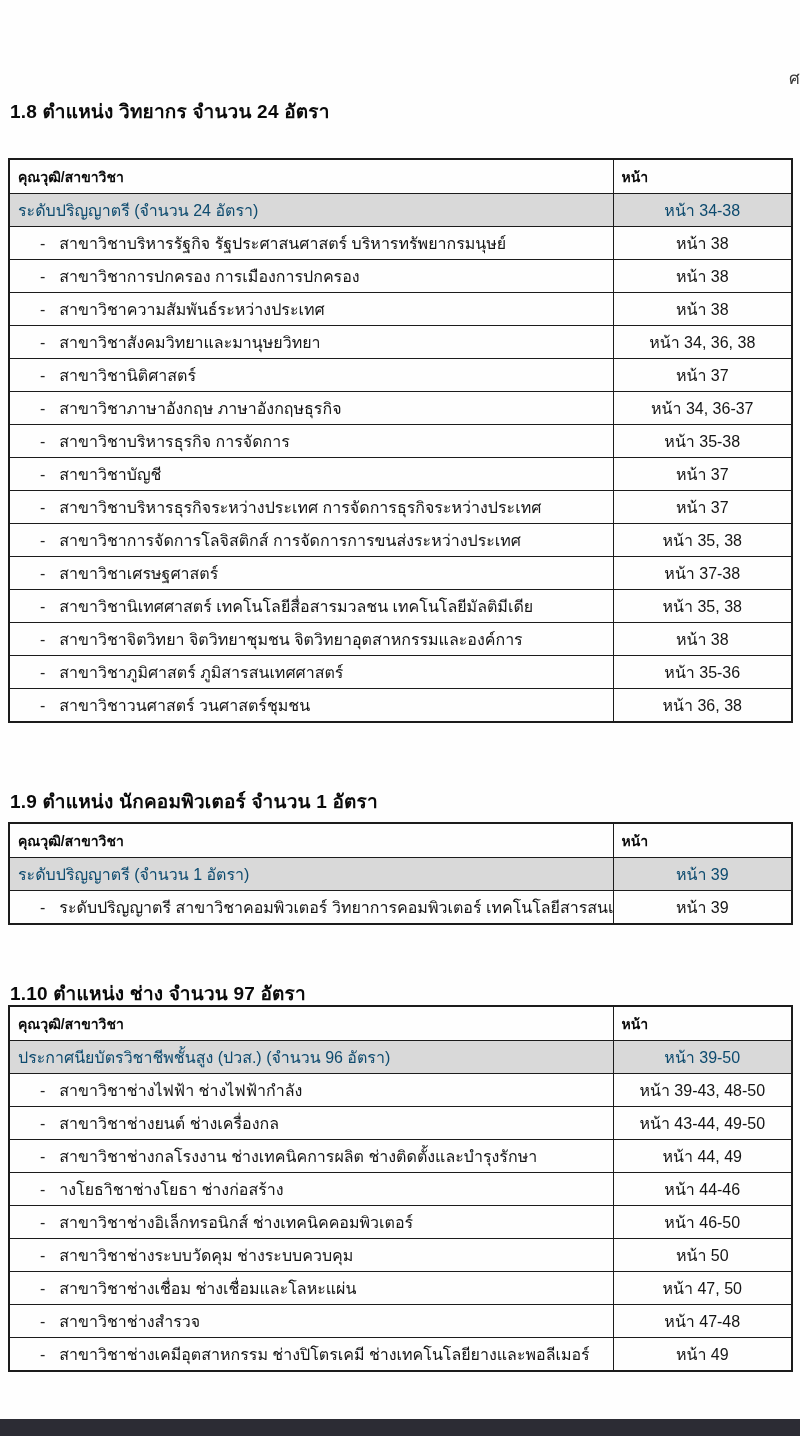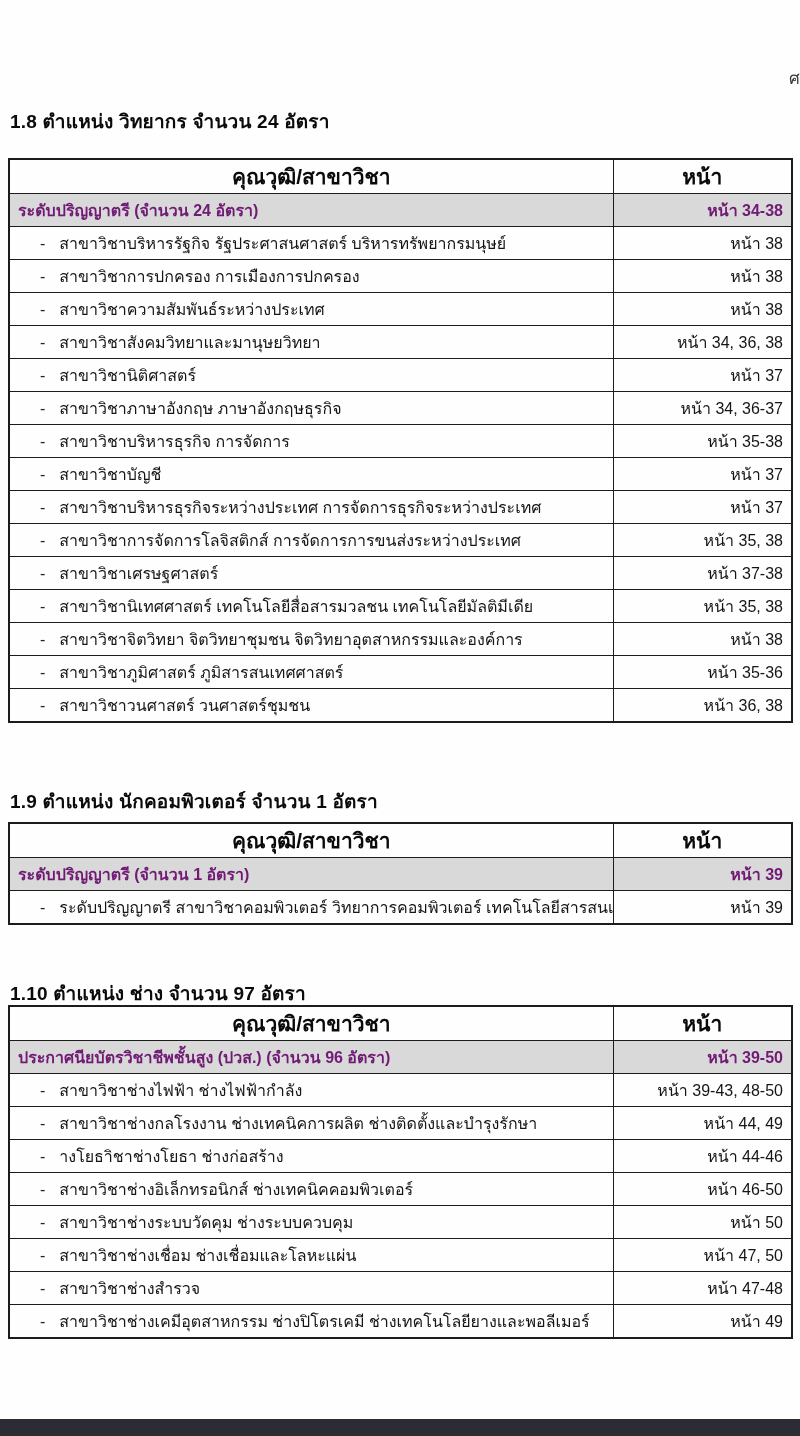--- a/index.html
+++ b/index.html
@@ -26,48 +26,48 @@
     border:1px solid #1c1c1c;
     font-size:16px;
     padding:0 8px;
     height:32px;
     vertical-align:middle;
     overflow:hidden;
     white-space:nowrap;
   }
   .doc-table{border:2px solid #1c1c1c;}
   .doc-table th{
-    font-weight:bold;text-align:center;height:33px;font-size:21px;color:#0a0a0a;
+    font-weight:bold;text-align:left;height:33px;font-size:14px;color:#0a0a0a;
   }
   .group-row td{
     background:#d9d9d9;
-    font-weight:bold;color:#701a75;
+    font-weight:normal;color:#0c4a6e;
   }
   .label-cell{padding-left:28px;}
   .item-row .label-cell{padding-left:30px;}
   .dash{display:inline-block;margin-right:14px;color:#222;}
-  .page-cell{padding-left:10px;text-align:right;}
+  .page-cell{padding-left:10px;text-align:center;}
   .corner-fragment{
     position:absolute;top:64px;left:789px;
     font-size:17px;color:#3a3a3a;
   }
   .scan-edge-bar{
     position:absolute;left:0;top:1419px;
     width:800px;height:17px;
     background:#2c2c34;
   }
 </style>
 </head>
 <body>
 
 <div class="page">
 
   <span class="corner-fragment">ศ</span>
 
-  <div class="heading" style="top:106px;">1.8  ตำแหน่ง วิทยากร จำนวน 24 อัตรา</div>
+  <div class="heading" style="top:96px;">1.8  ตำแหน่ง วิทยากร จำนวน 24 อัตรา</div>
   <table class="doc-table" style="top:158px;">
     <colgroup>
         <col style="width:604px">
         <col style="width:179px">
       </colgroup>
     <thead>
       <tr>
         <th>คุณวุฒิ/สาขาวิชา</th>
         <th>หน้า</th>
       </tr>
@@ -185,20 +185,24 @@
         <td class="label-cell" style="padding-left:8px;">ประกาศนียบัตรวิชาชีพชั้นสูง (ปวส.) (จำนวน 96 อัตรา)</td>
         <td class="page-cell">หน้า 39-50</td>
       </tr>
     </tbody>
     <tbody>
         <tr class="item-row">
           <td class="label-cell"><span class="dash">-</span><span>สาขาวิชาช่างไฟฟ้า ช่างไฟฟ้ากำลัง</span></td>
           <td class="page-cell"><span>หน้า 39-43, 48-50</span></td>
         </tr>
         <tr class="item-row">
+          <td class="label-cell"><span class="dash">-</span><span>สาขาวิชาช่างยนต์ ช่างเครื่องกล</span></td>
+          <td class="page-cell"><span>หน้า 43-44, 49-50</span></td>
+        </tr>
+        <tr class="item-row">
           <td class="label-cell"><span class="dash">-</span><span>สาขาวิชาช่างกลโรงงาน ช่างเทคนิคการผลิต ช่างติดตั้งและบำรุงรักษา</span></td>
           <td class="page-cell"><span>หน้า 44, 49</span></td>
         </tr>
         <tr class="item-row">
           <td class="label-cell"><span class="dash">-</span><span>างโยธาิชาช่างโยธา ช่างก่อสร้าง</span></td>
           <td class="page-cell"><span>หน้า 44-46</span></td>
         </tr>
         <tr class="item-row">
           <td class="label-cell"><span class="dash">-</span><span>สาขาวิชาช่างอิเล็กทรอนิกส์ ช่างเทคนิคคอมพิวเตอร์</span></td>
           <td class="page-cell"><span>หน้า 46-50</span></td>

